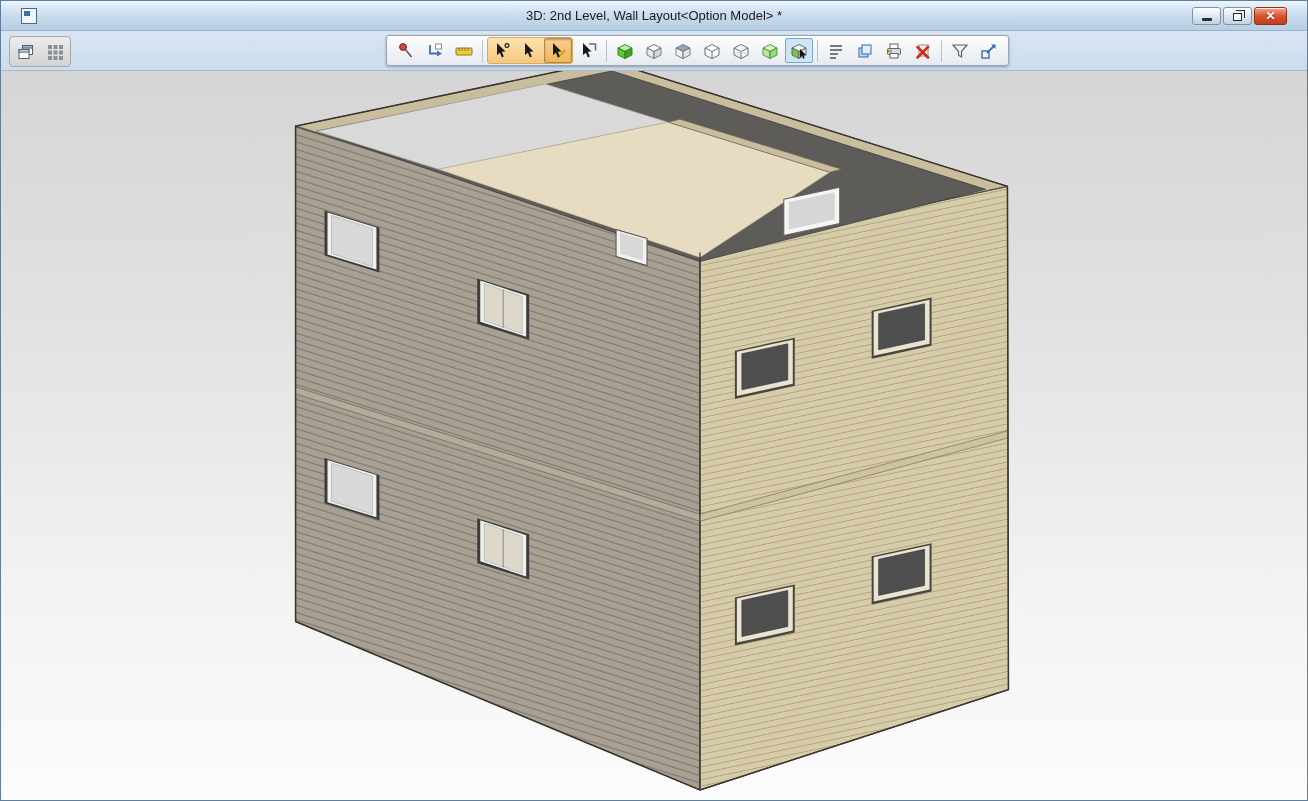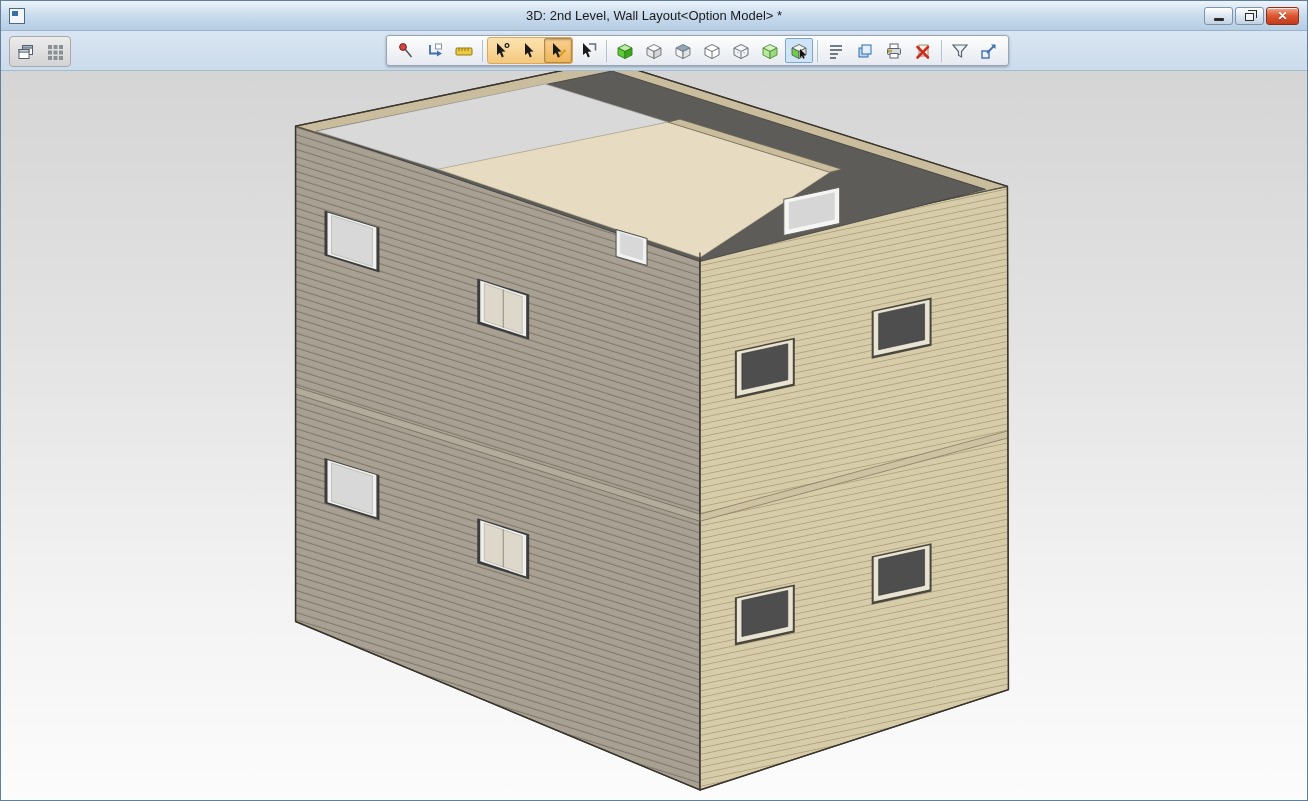--- a/index.html
+++ b/index.html
@@ -5,21 +5,21 @@
   * { box-sizing: border-box; margin: 0; padding: 0; }
   html,body { width:1308px; height:801px; overflow:hidden;
     font-family:"Liberation Sans", sans-serif; background:#e8e8e8; }
 
   .window { width:1308px; height:801px; border:1px solid #5f7f9e;
     box-shadow: inset 0 0 0 2px #b9cfe4; display:flex; flex-direction:column; }
 
   
   .titlebar { height:30px; flex:0 0 30px; position:relative;
     background:linear-gradient(#ecf4fb, #cadcee 48%, #b6cde3);
-    border-bottom:1px solid #9ab3cc; display:flex; align-items:center; padding:0 8px; }
+    border-bottom:1px solid #9ab3cc; display:flex; align-items:center; padding:0 20px; }
   .app-icon { width:16px; height:16px; border:1px solid #4c6a86; background:#f3f6f9;
     position:relative; flex:0 0 16px; }
   .app-icon::before { content:""; position:absolute; left:2px; top:2px; width:6px; height:5px;
     background:#3a6ea5; }
   .title-text { position:absolute; left:0; right:0; text-align:center; font-size:13px;
     color:#1b1b1b; pointer-events:none; }
   .win-buttons { margin-left:auto; display:flex; gap:2px; z-index:2; }
   .win-btn { width:29px; height:18px; border:1px solid #7e93a7; border-radius:3px;
     background:linear-gradient(#ffffff,#dde7f1 50%,#c2d2e2);
     display:flex; align-items:center; justify-content:center; cursor:default;

